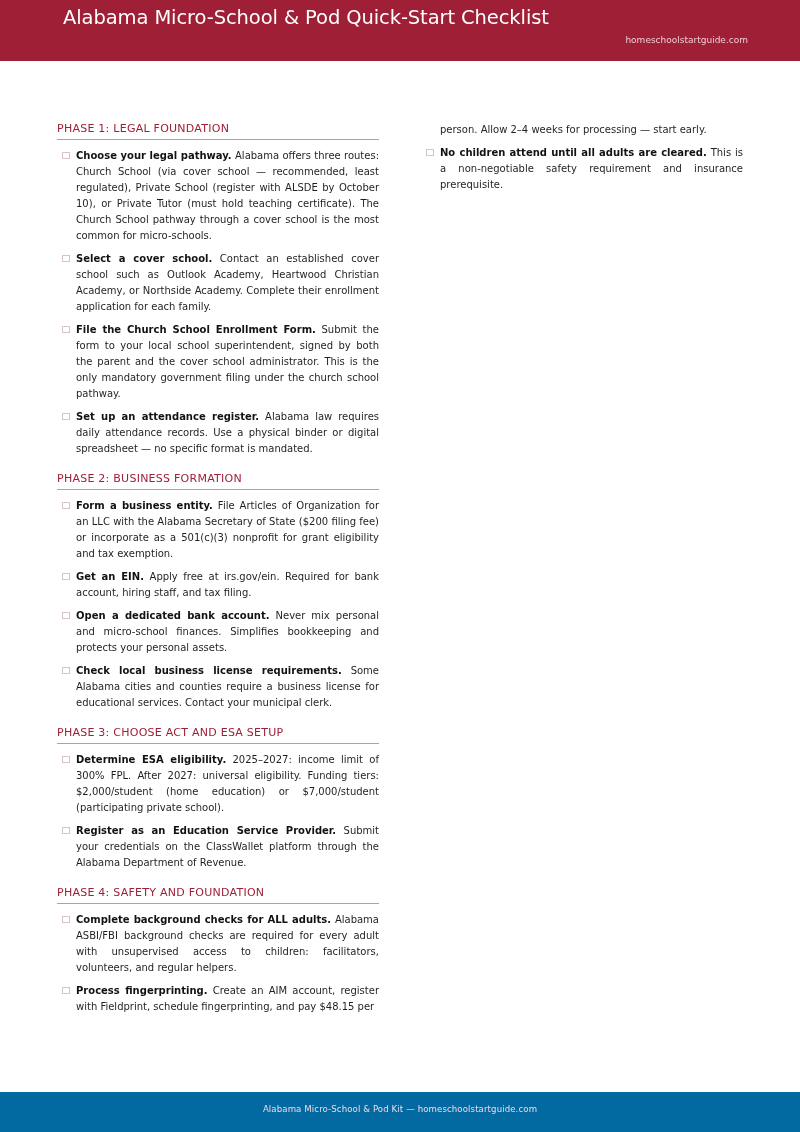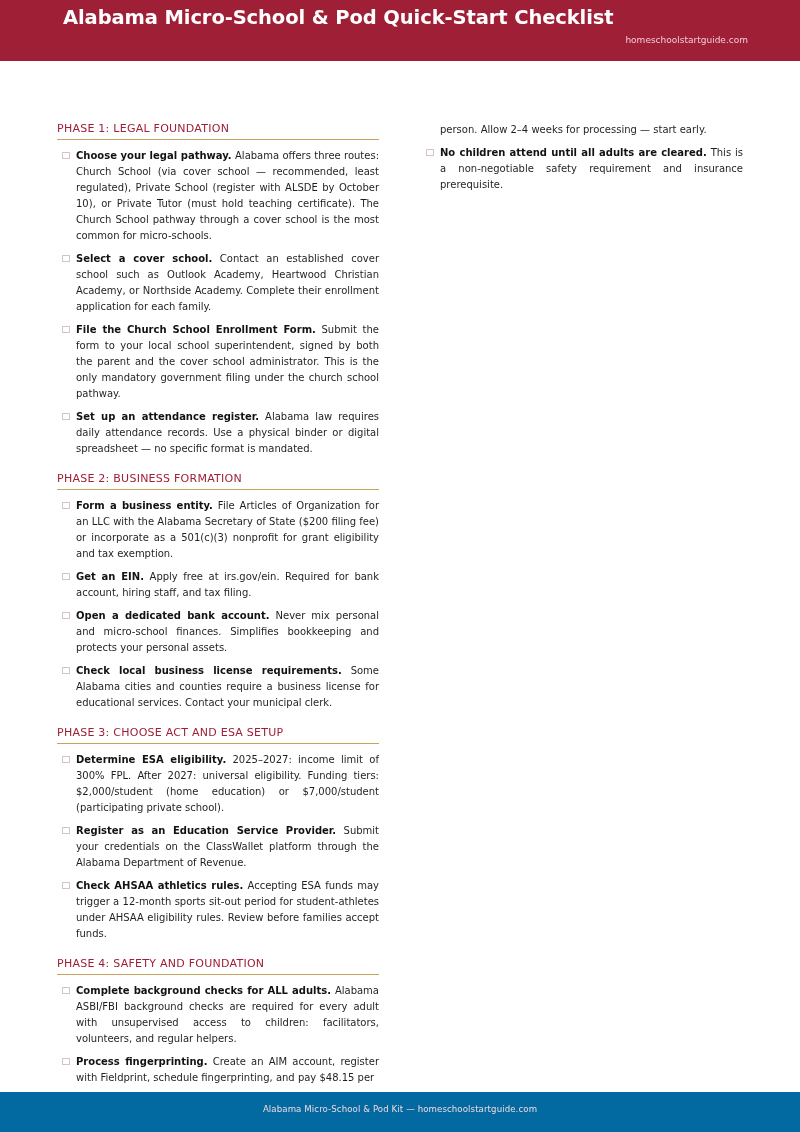--- a/index.html
+++ b/index.html
@@ -21,21 +21,21 @@
     width: 800px;
     height: 61px;
     background: #9e1f36;
     color: #ffffff;
   }
   .header-title {
     position: absolute;
     left: 63px;
     top: 6px;
     font-size: 19.5px;
-    font-weight: bold;
+    font-weight: normal;
     letter-spacing: -0.1px;
     color: #ffffff;
     white-space: nowrap;
   }
   .header-subtitle {
     position: absolute;
     left: 64px;
     top: 34px;
     font-size: 9.6px;
     color: #e0a5b0;
@@ -156,21 +156,20 @@
         <div class="item"><span class="checkbox"></span><span class="item-label">Get an EIN.</span><span class="item-text"> Apply free at irs.gov/ein. Required for bank account, hiring staff, and tax filing.</span></div>
         <div class="item"><span class="checkbox"></span><span class="item-label">Open a dedicated bank account.</span><span class="item-text"> Never mix personal and micro-school finances. Simplifies bookkeeping and protects your personal assets.</span></div>
         <div class="item"><span class="checkbox"></span><span class="item-label">Check local business license requirements.</span><span class="item-text"> Some Alabama cities and counties require a business license for educational services. Contact your municipal clerk.</span></div>
       </div>
       <div class="phase-gap"></div>
       <div class="phase">
         <div class="phase-title">PHASE 3: CHOOSE ACT AND ESA SETUP</div>
         <div class="phase-rule"></div>
         <div class="item"><span class="checkbox"></span><span class="item-label">Determine ESA eligibility.</span><span class="item-text"> 2025–2027: income limit of 300% FPL. After 2027: universal eligibility. Funding tiers: $2,000/student (home education) or $7,000/student (participating private school).</span></div>
         <div class="item"><span class="checkbox"></span><span class="item-label">Register as an Education Service Provider.</span><span class="item-text"> Submit your credentials on the ClassWallet platform through the Alabama Department of Revenue.</span></div>
-        <div class="item"><span class="checkbox"></span><span class="item-label">Check AHSAA athletics rules.</span><span class="item-text"> Accepting ESA funds may trigger a 12-month sports sit-out period for student-athletes under AHSAA eligibility rules. Review before families accept funds.</span></div>
       </div>
       <div class="phase-gap"></div>
       <div class="phase">
         <div class="phase-title">PHASE 4: SAFETY AND FOUNDATION</div>
         <div class="phase-rule"></div>
         <div class="item"><span class="checkbox"></span><span class="item-label">Complete background checks for ALL adults.</span><span class="item-text"> Alabama ASBI/FBI background checks are required for every adult with unsupervised access to children: facilitators, volunteers, and regular helpers.</span></div>
         <div class="item"><span class="checkbox"></span><span class="item-label">Process fingerprinting.</span><span class="item-text"> Create an AIM account, register with Fieldprint, schedule fingerprinting, and pay $48.15 per</span></div>
       </div>
     </div>
   <div class="col col-right" id="right-col">

